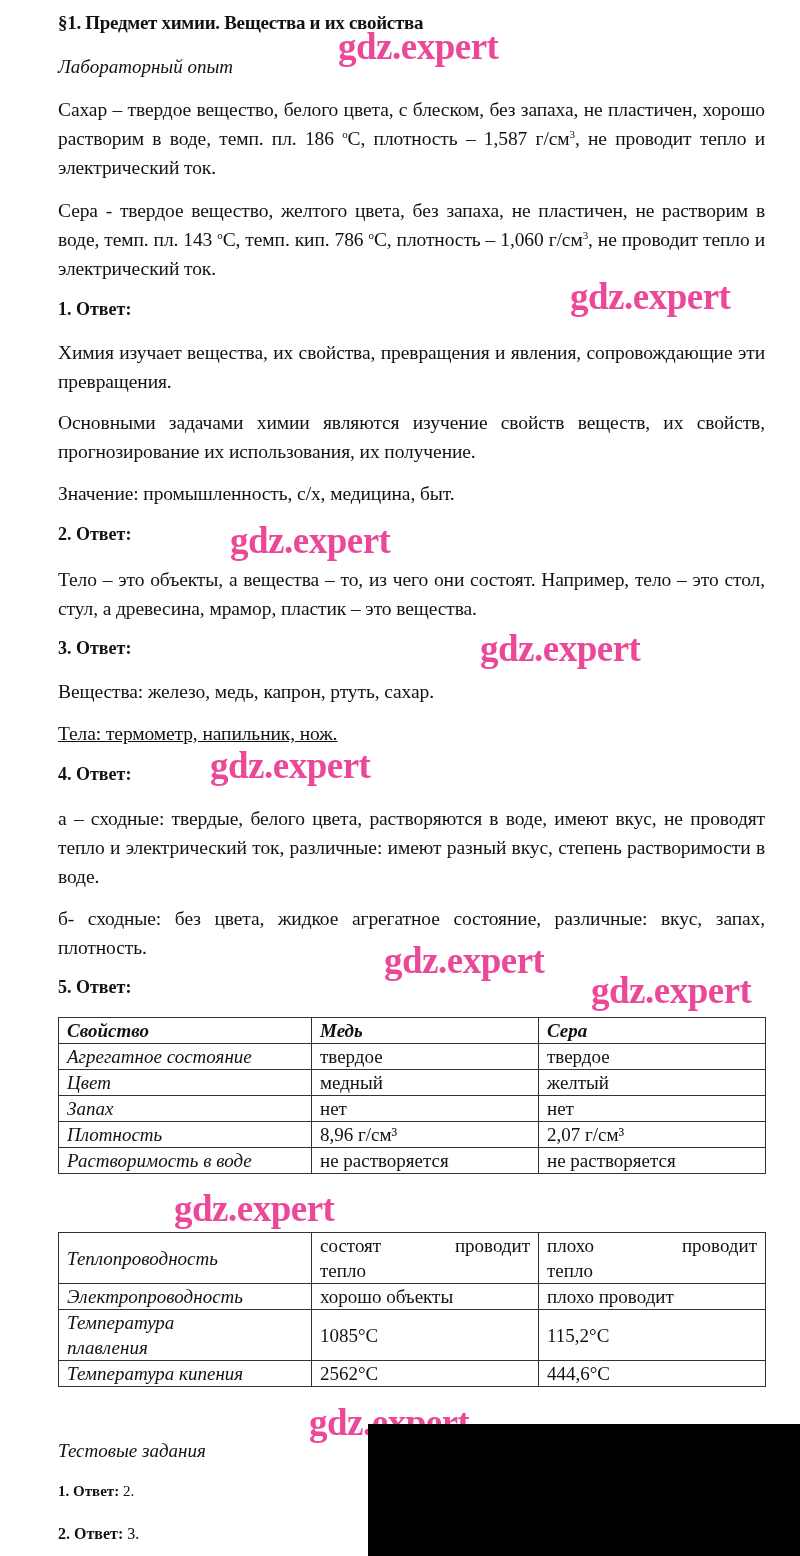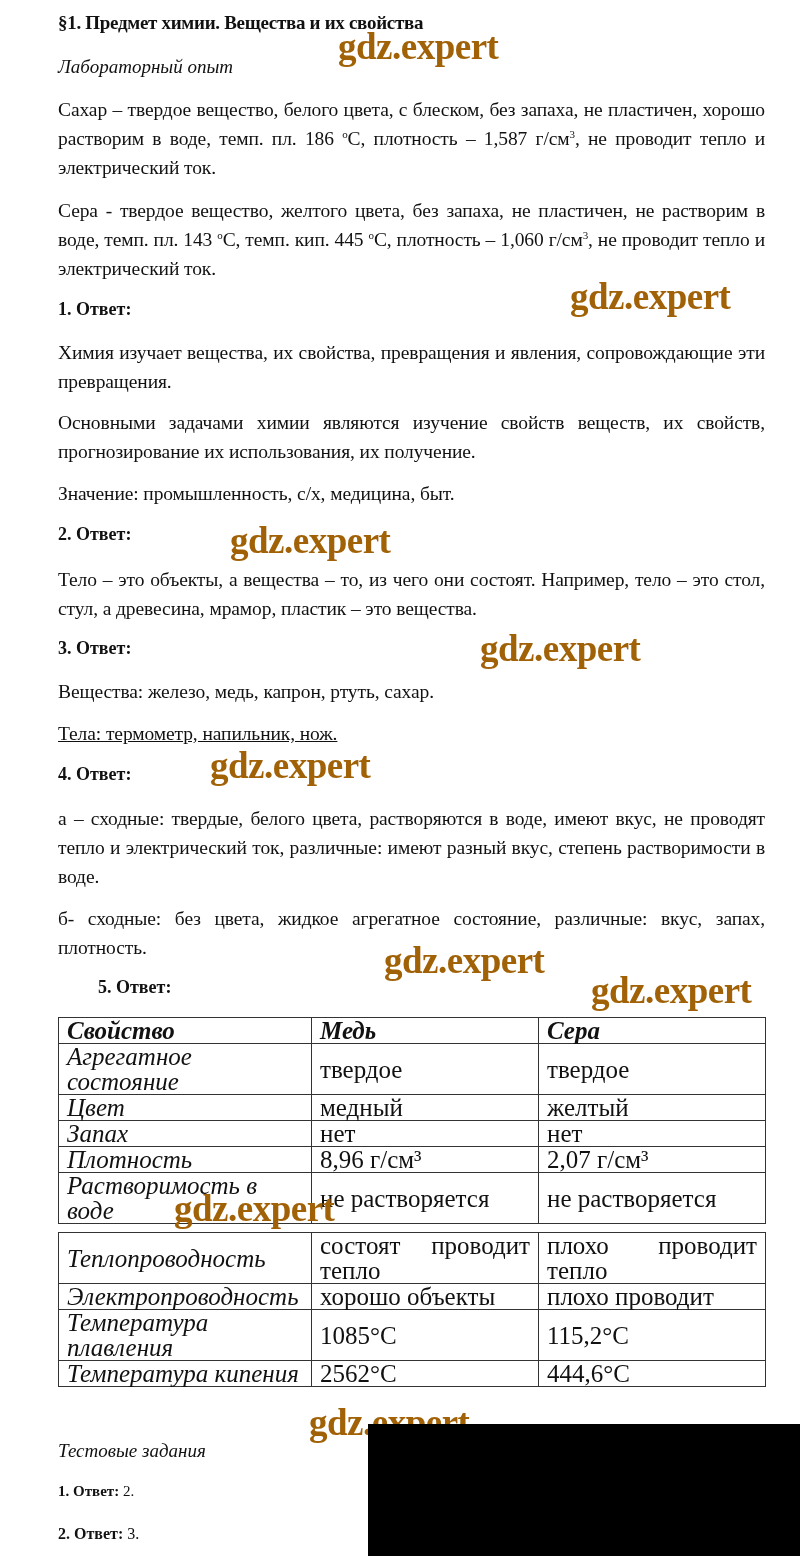--- a/index.html
+++ b/index.html
@@ -11,63 +11,63 @@
   .abs { position: absolute; }
   .title { left: 58px; top: 12px; font-size: 19px; font-weight: bold; letter-spacing: -0.3px; }
   .subhead { font-size: 19px; font-weight: normal; font-style: italic; left: 58px; }
   .qhead { font-size: 18px; font-weight: bold; left: 58px; }
   .para {
     left: 58px; width: 707px; font-size: 19.5px; line-height: 29px;
     text-align: justify; letter-spacing: -0.1px;
   }
   .wm {
     font-family: "Liberation Serif", serif; font-weight: bold; font-size: 37px;
-    color: #a16207; letter-spacing: -0.5px; line-height: 1;
+    color: #ec4899; letter-spacing: -0.5px; line-height: 1;
   }
   table.props {
     position: absolute; left: 58px; width: 707px; border-collapse: collapse;
-    font-size: 25px; table-layout: fixed; border-radius: 32px;
+    font-size: 19px; table-layout: fixed; border-radius: 32px;
   }
   table.props td {
     border: 1.5px solid #333; padding: 0 8px; vertical-align: middle;
     line-height: 25px;
   }
   table.props td.prop { font-style: italic; }
   table.props tr.hdr td { font-weight: bold; font-style: italic; }
   .c1 { width: 253px; } .c2 { width: 227px; } .c3 { width: 227px; }
   .split { display: flex; justify-content: space-between; }
   .black-box { left: 368px; top: 1424px; width: 432px; height: 132px; background: #000; }
   sup { font-size: 11px; line-height: 0; }
 </style>
 </head>
 <body>
 
 <div class="abs title">§1. Предмет химии. Вещества и их свойства</div>
 <div class="abs subhead" style="top:56px;">Лабораторный опыт</div>
 
 <div class="abs para" style="top:95px;"><span>Сахар – твердое вещество, белого цвета, с блеском, без запаха, не пластичен, хорошо растворим в воде, темп. пл. 186 </span><sup>o</sup><span>С, плотность – 1,587 г/см</span><sup>3</sup><span>, не проводит тепло и электрический ток.</span></div>
-<div class="abs para" style="top:196px;"><span>Сера - твердое вещество, желтого цвета, без запаха, не пластичен, не растворим в воде, темп. пл. 143 </span><sup>o</sup><span>С, темп. кип. 445 </span><sup>o</sup><span>С, плотность – 1,060 г/см</span><sup>3</sup><span>, не проводит тепло и электрический ток.</span></div>
+<div class="abs para" style="top:196px;"><span>Сера - твердое вещество, желтого цвета, без запаха, не пластичен, не растворим в воде, темп. пл. 143 </span><sup>o</sup><span>С, темп. кип. 786 </span><sup>o</sup><span>С, плотность – 1,060 г/см</span><sup>3</sup><span>, не проводит тепло и электрический ток.</span></div>
 
 <div class="abs qhead" style="top:299px;">1. Ответ:</div>
 <div class="abs para" style="top:338px;">Химия изучает вещества, их свойства, превращения и явления, сопровождающие эти превращения.</div>
 <div class="abs para" style="top:408px;">Основными задачами химии являются изучение свойств веществ, их свойств, прогнозирование их использования, их получение.</div>
 <div class="abs para" style="top:479px;">Значение: промышленность, с/х, медицина, быт.</div>
 
 <div class="abs qhead" style="top:524px;">2. Ответ:</div>
 <div class="abs para" style="top:565px;">Тело – это объекты, а вещества – то, из чего они состоят. Например, тело – это стол, стул, а древесина, мрамор, пластик – это вещества.</div>
 
 <div class="abs qhead" style="top:638px;">3. Ответ:</div>
 <div class="abs para" style="top:677px;">Вещества: железо, медь, капрон, ртуть, сахар.</div>
 <div class="abs para" style="top:719px;text-decoration:underline;">Тела: термометр, напильник, нож.</div>
 
 <div class="abs qhead" style="top:764px;">4. Ответ:</div>
 <div class="abs para" style="top:804px;">а – сходные: твердые, белого цвета, растворяются в воде, имеют вкус, не проводят тепло и электрический ток, различные: имеют разный вкус, степень растворимости в воде.</div>
 <div class="abs para" style="top:904px;">б- сходные: без цвета, жидкое агрегатное состояние, различные: вкус, запах, плотность.</div>
 
-<div class="abs qhead" style="top:977px;margin-left:40px;">5. Ответ:</div>
+<div class="abs qhead" style="top:977px;">5. Ответ:</div>
 
 <table class="props" style="top:1017px;">
   <colgroup>
       <col class="c1">
       <col class="c2">
       <col class="c3">
     </colgroup>
   <tbody>
       <tr class="hdr">
     <td>Свойство</td>

